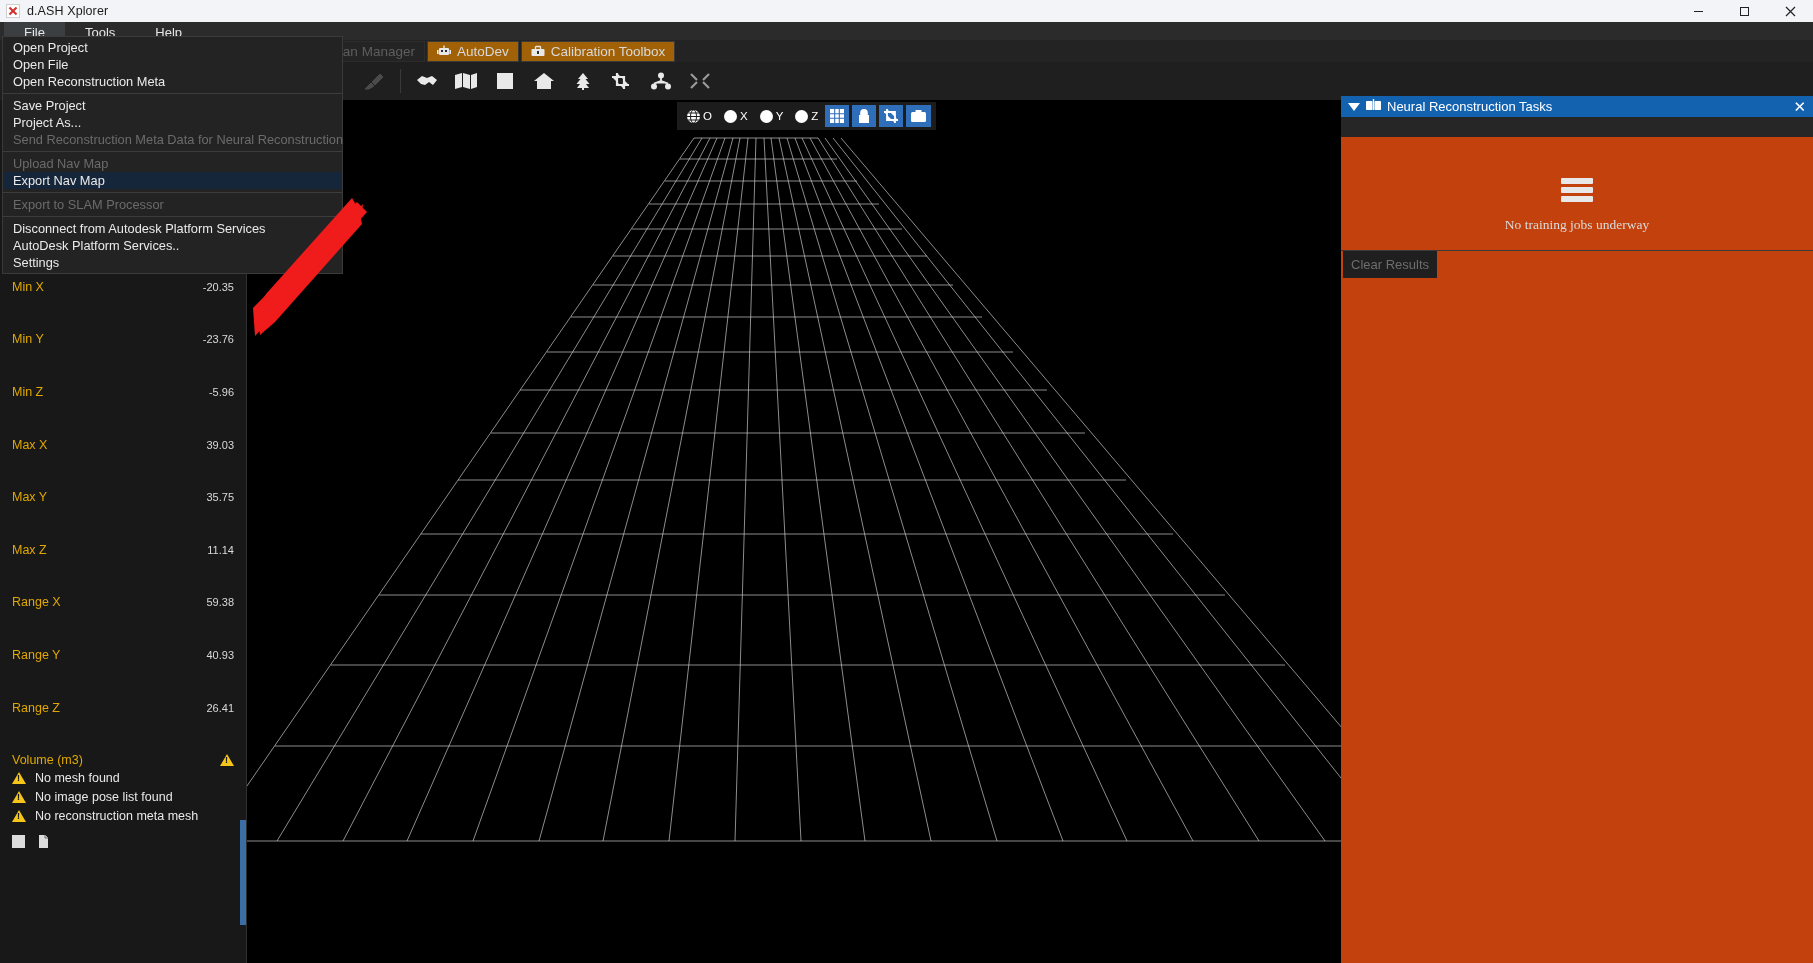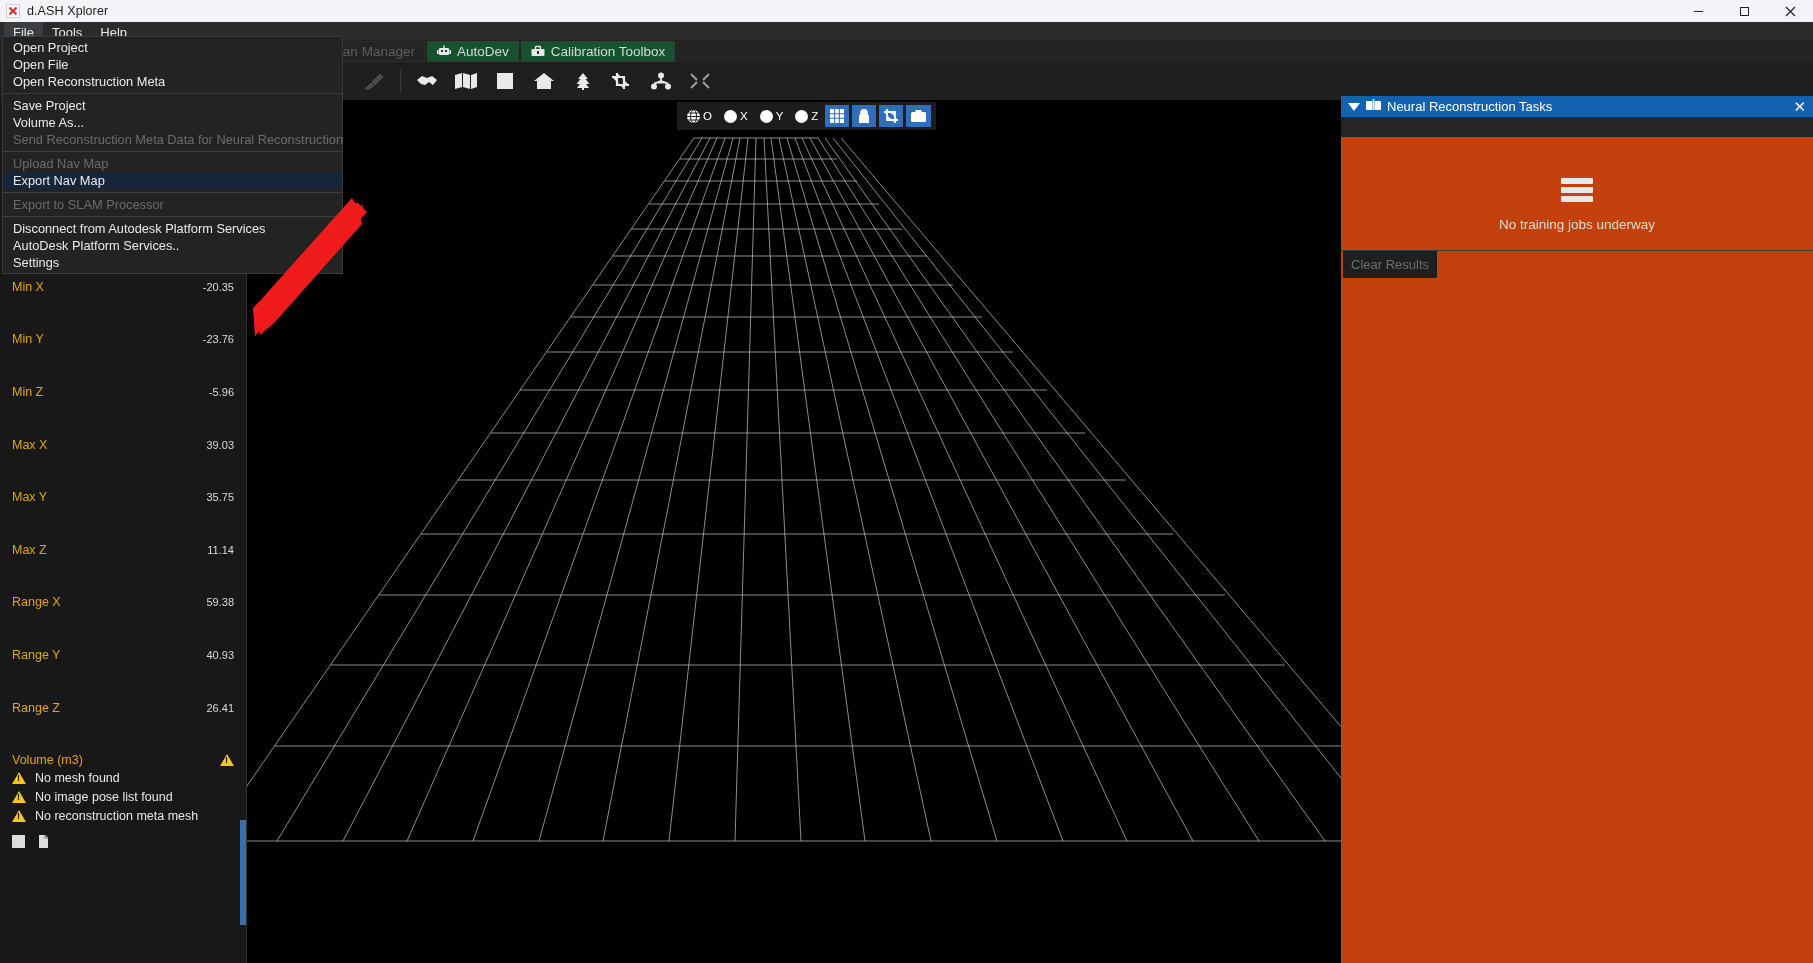--- a/index.html
+++ b/index.html
@@ -37,34 +37,34 @@
   .win-btn svg { display: block; }
 
   
   .menubar {
     position: absolute; top: 22px; left: 0; width: 1813px; height: 22px;
     background: #2b2b2b;
     display: flex; align-items: center; padding-left: 4px;
     border-bottom: 1px solid #1c1c1c;
   }
   .menubar-item {
-    padding: 3px 9px; font-size: 13px; color: #e6e6e6; line-height: 15px;
+    padding: 3px 20px; font-size: 13px; color: #e6e6e6; line-height: 15px;
   }
   .menubar-item.active { background: #3c3f41; }
 
   
   .tabstrip {
     position: absolute; top: 40px; left: 0; width: 1813px; height: 22px;
     display: flex; align-items: center; gap: 2px; padding-left: 6px;
     background: #232323;
   }
   .tab {
     display: flex; align-items: center; gap: 6px;
     padding: 2px 9px; font-size: 13.5px; color: #d8d8d8;
-    background: #14532d; border: 1px solid #3a3a3a; height: 21px;
+    background: #a16207; border: 1px solid #3a3a3a; height: 21px;
   }
   .tab.dim { color: #5e5e5e; background: #242424; border-color: #2c2c2c; }
   .tab.dim svg path, .tab.dim svg rect, .tab.dim svg circle { fill: #5e5e5e; }
   .tab svg { display: block; }
 
   
   .toolbar {
     position: absolute; top: 62px; left: 0; width: 1813px; height: 38px;
     background: #1f1f1f; display: flex; align-items: center; padding-left: 6px; gap: 5px;
   }
@@ -148,21 +148,21 @@
   .rp-header {
     height: 21px; background: #1362b0;
     display: flex; align-items: center; gap: 6px; padding: 0 7px;
     color: #fff; font-size: 13px;
   }
   .rp-caret { width: 0; height: 0; border-left: 6px solid transparent; border-right: 6px solid transparent; border-top: 8px solid #fff; }
   .rp-close { margin-left: auto; font-size: 15px; color: #fff; line-height: 1; }
   .rp-subbar { height: 20px; background: #262626; }
   .rp-empty {
     display: flex; flex-direction: column; align-items: center; justify-content: center;
-    gap: 10px; padding-top: 30px; height: 105px;
+    gap: 10px; padding-top: 30px; height: 105px; font-family: Liberation Serif, serif;
   }
   .rp-empty-text { font-size: 13.5px; color: #dcdcdc; }
   .rp-divider { height: 1px; background: #3a3a3a; margin-top: 8px; }
   .rp-clear {
     font-size: 13px; color: #6d6d6d; padding: 6px 8px; display: inline-block;
     background: #1f1f1f;
   }
   .rp-results {
     text-align: center; font-size: 13.5px; color: #dcdcdc; padding-top: 20px;
   }
@@ -645,21 +645,21 @@
     <span class="rp-clear">Clear Results</span>
   </div>
 </div>
 
 <div class="menupopup">
   <div class="mi">Open Project</div>
   <div class="mi">Open File</div>
   <div class="mi">Open Reconstruction Meta</div>
   <div class="mi-sep"></div>
   <div class="mi">Save Project</div>
-  <div class="mi">Volume As...</div>
+  <div class="mi">Project As...</div>
   <div class="mi disabled">Send Reconstruction Meta Data for Neural Reconstruction</div>
   <div class="mi-sep"></div>
   <div class="mi disabled">Upload Nav Map</div>
   <div class="mi highlight">Export Nav Map</div>
   <div class="mi-sep"></div>
   <div class="mi disabled">Export to SLAM Processor</div>
   <div class="mi-sep"></div>
   <div class="mi">Disconnect from Autodesk Platform Services</div>
   <div class="mi">
     <span>AutoDesk Platform Services..</span>

